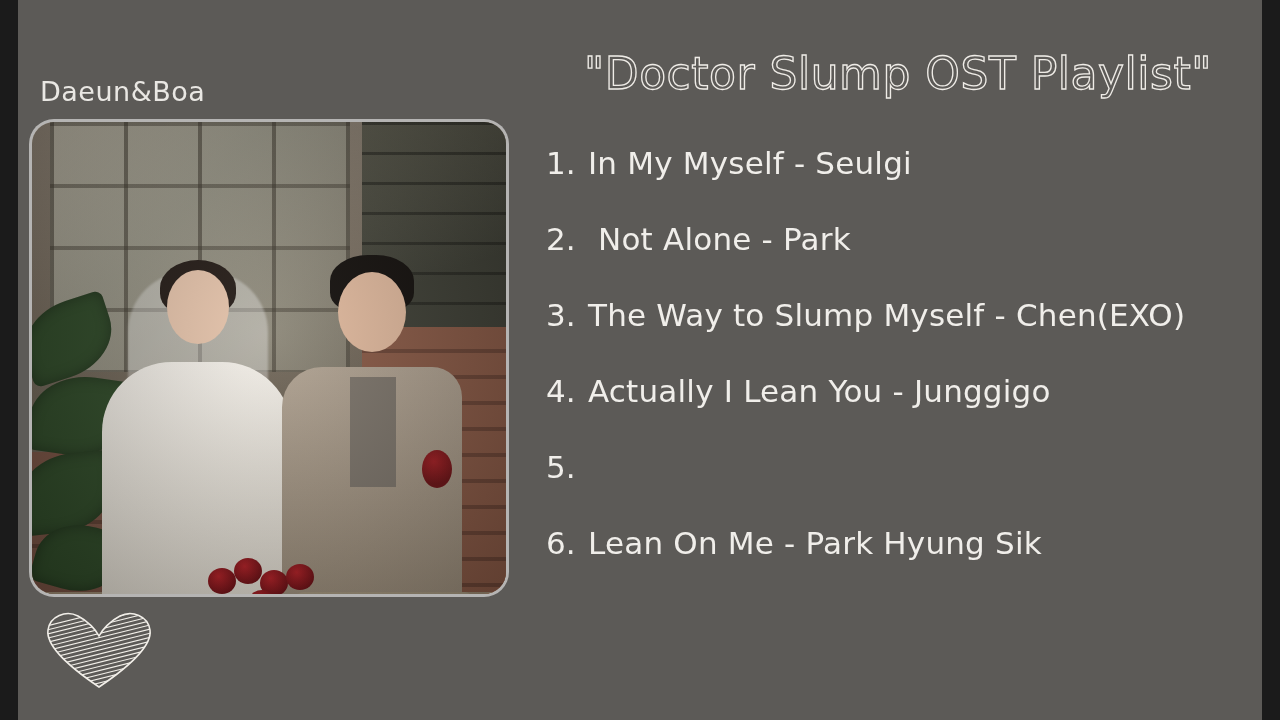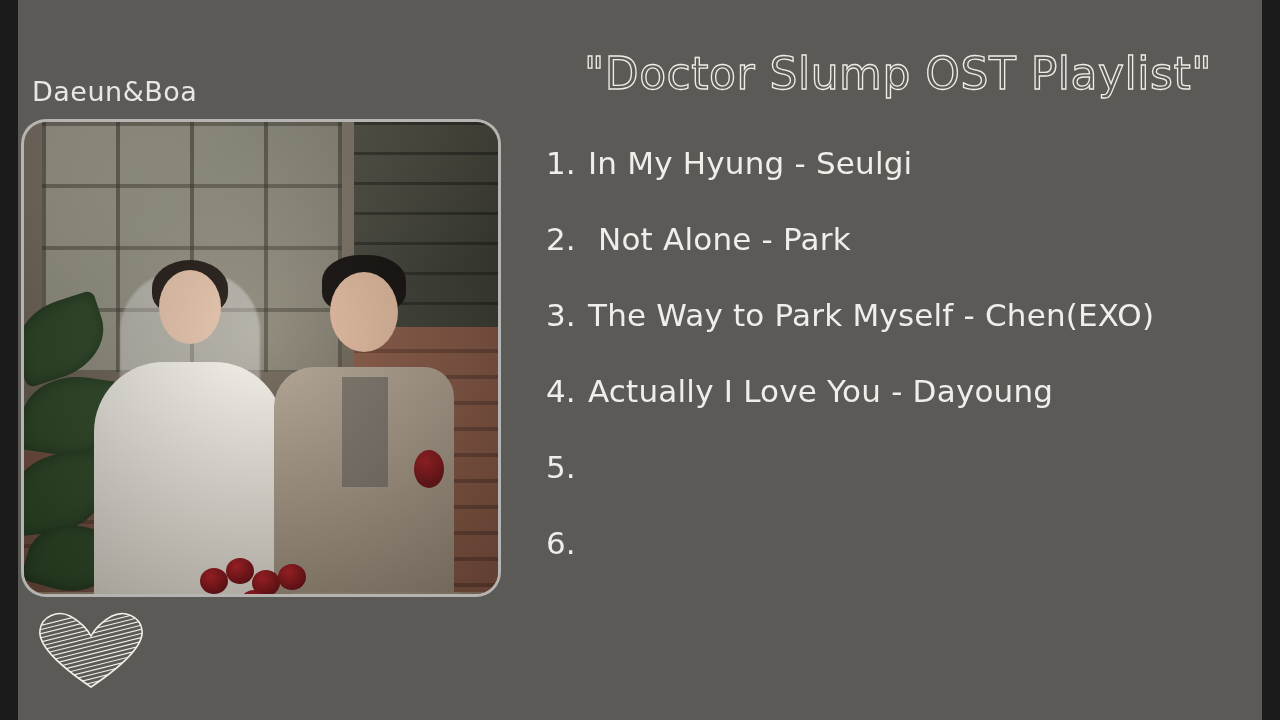--- a/index.html
+++ b/index.html
@@ -27,21 +27,21 @@
     height: 720px;
     width: 18px;
     background: #1b1b1b;
   }
   .edge-bar.left { left: 0; }
   .edge-bar.right { right: 0; }
 
   
   .left-col {
     position: absolute;
-    left: 0;
+    left: 8px;
     top: 0;
     width: 520px;
     height: 604px;
   }
   .handle {
     position: absolute;
     left: 32px;
     top: 76px;
     font-size: 27px;
     letter-spacing: 0.5px;
@@ -391,36 +391,37 @@
     </div>
   </div>
 
   <div class="right-col">
 
     <div class="playlist-title">"Doctor Slump OST Playlist"</div>
 
     <div class="track-list">
       <div class="track">
         <span class="num">1.</span>
-        <span class="name">In My Hyung - Seulgi</span>
+        <span class="name">In My Myself - Seulgi</span>
       </div>
       <div class="track">
         <span class="num">2.</span>
         <span class="name"> Not Alone - Park</span>
       </div>
       <div class="track">
         <span class="num">3.</span>
-        <span class="name">The Way to Park Myself - Chen(EXO)</span>
+        <span class="name">The Way to Slump Myself - Chen(EXO)</span>
       </div>
       <div class="track">
         <span class="num">4.</span>
-        <span class="name">Actually I Love You - Dayoung</span>
+        <span class="name">Actually I Lean You - Junggigo</span>
       </div>
       <div class="track">
         <span class="num">5.</span>
       </div>
       <div class="track">
         <span class="num">6.</span>
+        <span class="name">Lean On Me - Park Hyung Sik</span>
       </div>
     </div>
 
   </div>
 </div>
 
 </body></html>

